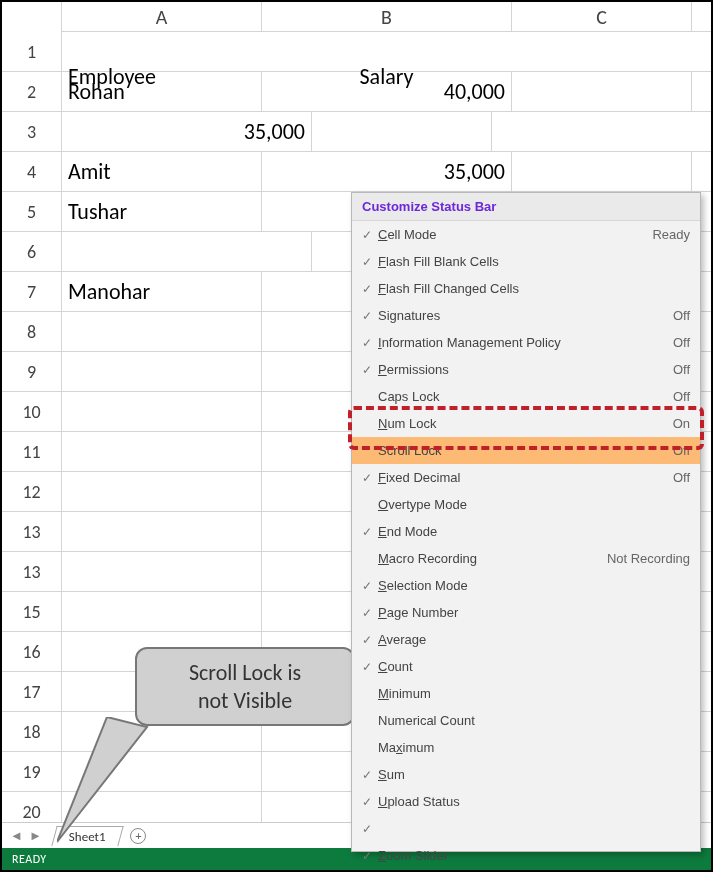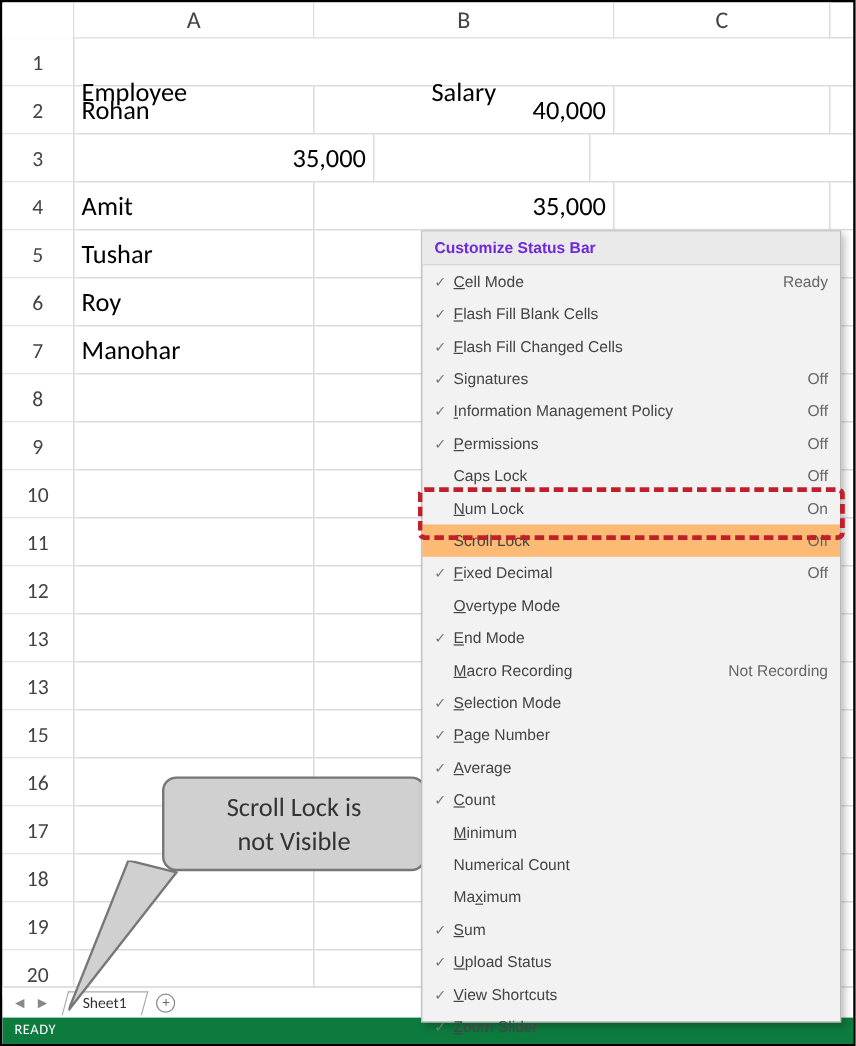--- a/index.html
+++ b/index.html
@@ -90,21 +90,20 @@
           <div class="cell colC"></div>
         </div>
         <div class="row">
           <div class="rownum">5</div>
           <div class="cell colA">Tushar</div>
           <div class="cell colB"></div>
           <div class="cell colC"></div>
         </div>
         <div class="row">
           <div class="rownum">6</div>
-          <div class="cell colA">Roy</div>
           <div class="cell colB"></div>
           <div class="cell colC"></div>
         </div>
         <div class="row">
           <div class="rownum">7</div>
           <div class="cell colA">Manohar</div>
           <div class="cell colB"></div>
           <div class="cell colC"></div>
         </div>
         <div class="row">
@@ -296,21 +295,20 @@
         <div class="ctx-item">
           <div class="ctx-check">✓</div>
           <div class="ctx-label"><span class="ul">S</span>um</div>
         </div>
         <div class="ctx-item">
           <div class="ctx-check">✓</div>
           <div class="ctx-label"><span class="ul">U</span>pload Status</div>
         </div>
         <div class="ctx-item">
           <div class="ctx-check">✓</div>
-          <div class="ctx-label"><span class="ul">V</span>iew Shortcuts</div>
         </div>
         <div class="ctx-item">
           <div class="ctx-check">✓</div>
           <div class="ctx-label"><span class="ul">Z</span>oom Slider</div>
         </div>
         <div class="ctx-item"></div>
       </div>
   </div>
 
   <div class="highlight-box" id="hbox" style="top: 404px; left: 346px; width: 356px; height: 44px;"></div>

